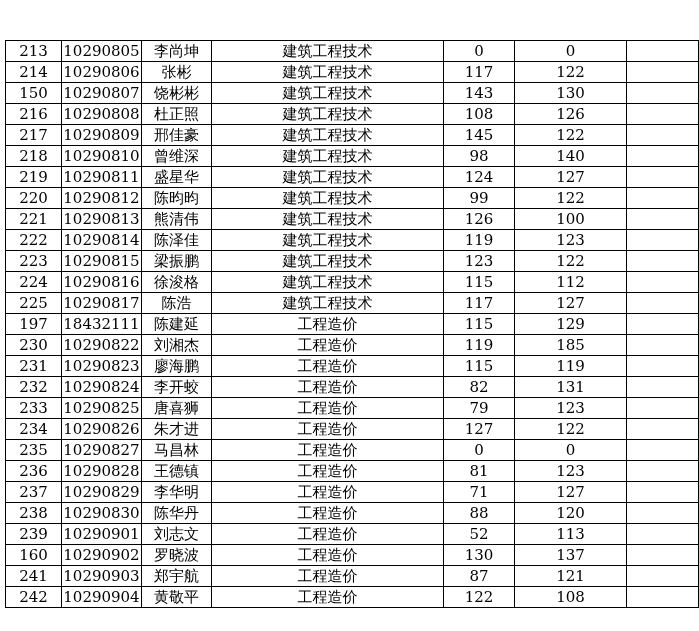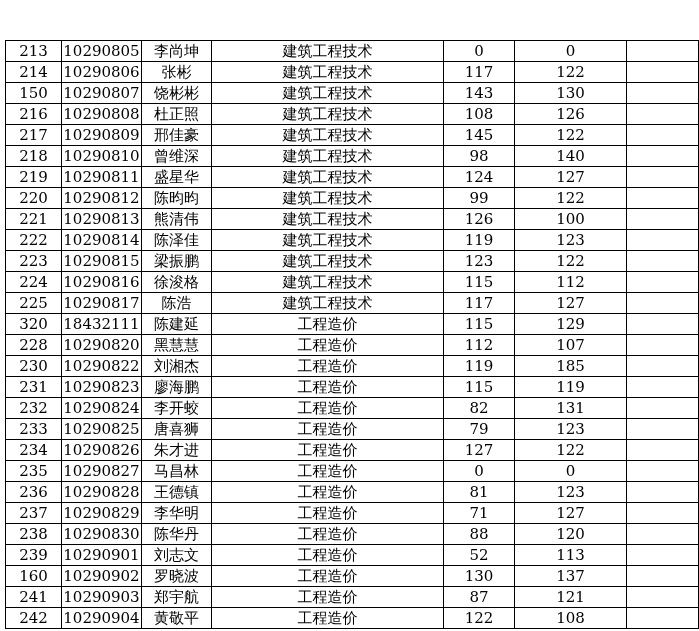--- a/index.html
+++ b/index.html
@@ -163,35 +163,26 @@
         <tr>
           <td>225</td>
           <td>10290817</td>
           <td>陈浩</td>
           <td>建筑工程技术</td>
           <td>117</td>
           <td>127</td>
           <td></td>
         </tr>
         <tr>
-          <td>320</td>
+          <td>197</td>
           <td>18432111</td>
           <td>陈建延</td>
           <td>工程造价</td>
           <td>115</td>
           <td>129</td>
-          <td></td>
-        </tr>
-        <tr>
-          <td>228</td>
-          <td>10290820</td>
-          <td>黑慧慧</td>
-          <td>工程造价</td>
-          <td>112</td>
-          <td>107</td>
           <td></td>
         </tr>
         <tr>
           <td>230</td>
           <td>10290822</td>
           <td>刘湘杰</td>
           <td>工程造价</td>
           <td>119</td>
           <td>185</td>
           <td></td>

